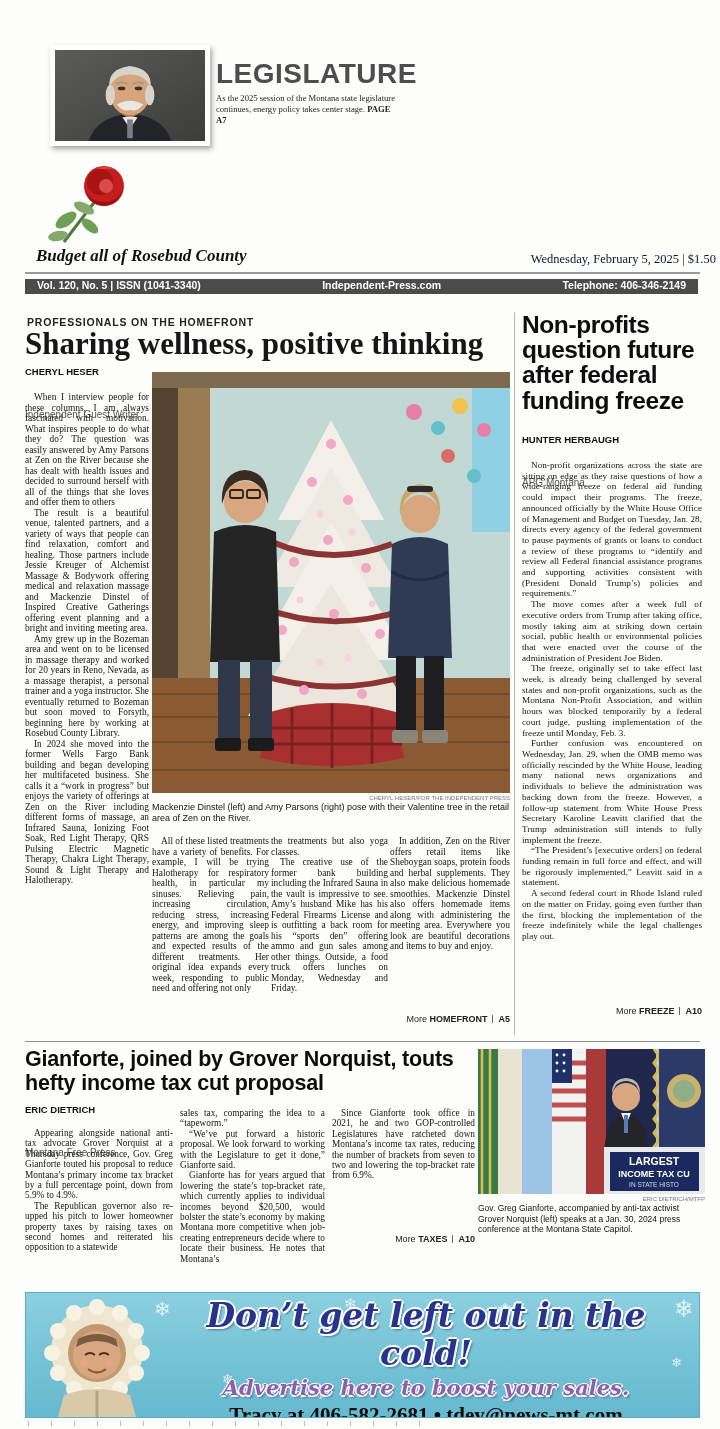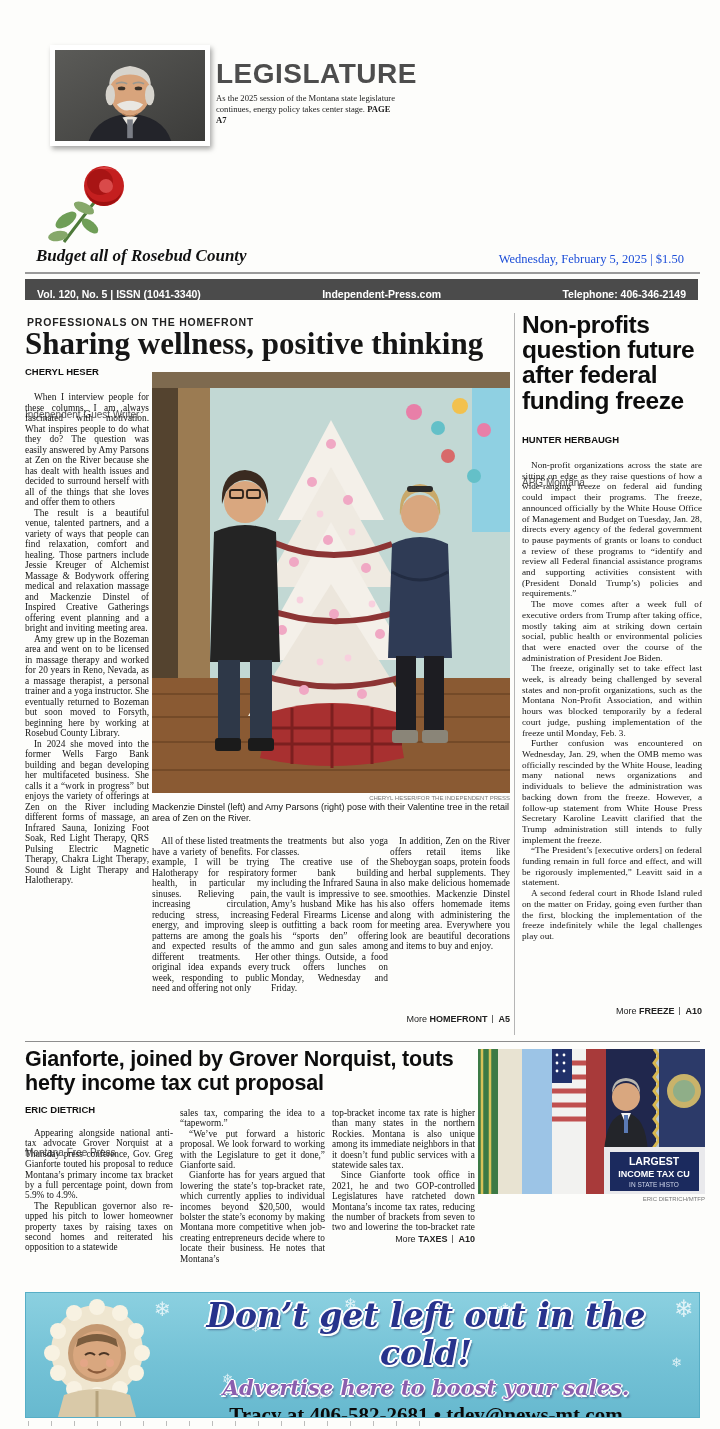--- a/index.html
+++ b/index.html
@@ -35,27 +35,27 @@
     font-size:67px; line-height:80px; letter-spacing:-1px;
     background:linear-gradient(180deg,#8cb8da 0%, #1d4d76 30%, #2e6globalise 0%, #2e6a9b 62%, #b7d7ec 100%);
     background:linear-gradient(180deg,#8cb8da 0%, #1d4d76 30%, #2e6a9b 62%, #b7d7ec 100%);
     -webkit-background-clip:text; background-clip:text; color:transparent;
     -webkit-text-stroke:1px #10344f;
   }
   .mast-tagline {
     position:absolute; left:36px; top:246px;
     font-style:italic; font-weight:bold; font-size:17px; color:#111;
   }
-  .mast-date { position:absolute; right:36px; top:252px; font-size:12.5px; color:#1d4ed8; }
+  .mast-date { position:absolute; right:4px; top:252px; font-size:12.5px; color:#0f172a; }
   .rule-mast { position:absolute; left:25px; right:20px; top:272px; border-top:2px solid #9a9a9a; }
 
   
   .infobar {
-    position:absolute; left:25px; right:22px; top:279px; height:21px;
-    background:#4b4b4b; color:#fff; display:flex; align-items:flex-end;
+    position:absolute; left:25px; right:22px; top:279px; height:15px;
+    background:#4b4b4b; color:#fff; display:flex; align-items:flex-start;
     justify-content:space-between; padding:0 12px;
     font-family:"Liberation Sans", sans-serif; font-weight:bold; font-size:10.5px;
   }
 
   
   .kicker {
     position:absolute; left:27px; top:316px;
     font-family:"Liberation Sans", sans-serif; font-weight:bold;
     font-size:10.5px; letter-spacing:.8px; color:#222;
   }
@@ -318,21 +318,20 @@
   <div class="bodycol t-body" style="left:25px; top:1128px; width:148px; height:162px;">
     <p>Appearing alongside national anti-tax advocate Grover Norquist at a Thursday press conference, Gov. Greg Gianforte touted his proposal to reduce Montana’s primary income tax bracket by a full percentage point, down from 5.9% to 4.9%.</p>
     <p>The Republican governor also re-upped his pitch to lower homeowner property taxes by raising taxes on second homes and reiterated his opposition to a statewide</p>
   </div>
   <div class="bodycol t-body" style="left:180px; top:1108px; width:145px; height:182px;">
     <p class="cont">sales tax, comparing the idea to a “tapeworm.”</p>
     <p>“We’ve put forward a historic proposal. We look forward to working with the Legislature to get it done,” Gianforte said.</p>
     <p>Gianforte has for years argued that lowering the state’s top-bracket rate, which currently applies to individual incomes beyond $20,500, would bolster the state’s economy by making Montana more competitive when job-creating entrepreneurs decide where to locate their business. He notes that Montana’s</p>
   </div>
   <div class="bodycol t-body" style="left:332px; top:1108px; width:143px; height:122px;">
-    <p class="cont">top-bracket income tax rate is higher than many states in the northern Rockies. Montana is also unique among its immediate neighbors in that it doesn’t fund public services with a statewide sales tax.</p>
     <p>Since Gianforte took office in 2021, he and two GOP-controlled Legislatures have ratcheted down Montana’s income tax rates, reducing the number of brackets from seven to two and lowering the top-bracket rate from 6.9%.</p>
   </div>
   <div class="more-ref" style="left:332px; top:1234px; width:143px;">
     <span>More </span><b>TAXES</b><span class="sep"></span><b>A10</b>
   </div>
 
   <div class="photo-frame" style="left:478px; top:1049px; width:227px; height:145px;">
     <svg viewBox="0 0 227 145" preserveAspectRatio="none">
       <rect width="227" height="145" fill="#b9c7cf"></rect>
       <rect x="0" width="20" height="145" fill="#3c7a45"></rect>
@@ -364,20 +363,21 @@
       <rect x="146" y="66" width="4" height="18" fill="#5a7ab5"></rect>
 
       <rect x="126" y="98" width="101" height="47" fill="#e9e9ec"></rect>
       <rect x="132" y="103" width="89" height="39" fill="#1b2a5e"></rect>
       <text x="176" y="116" text-anchor="middle" fill="#fff" font-family="Liberation Sans, sans-serif" font-size="10.5" font-weight="bold">LARGEST</text>
       <text x="176" y="128" text-anchor="middle" fill="#fff" font-family="Liberation Sans, sans-serif" font-size="9" font-weight="bold">INCOME TAX CU</text>
       <text x="176" y="138" text-anchor="middle" fill="#cfd6ea" font-family="Liberation Sans, sans-serif" font-size="6.5">IN STATE HISTO</text>
     </svg>
   </div>
   <div class="credit" style="position:absolute; left:478px; top:1196px; width:227px;">ERIC DIETRICH/MTFP</div>
+  <div class="caption" style="position:absolute; left:478px; top:1203px; width:227px; font-size:8.5px;">Gov. Greg Gianforte, accompanied by anti-tax activist Grover Norquist (left) speaks at a Jan. 30, 2024 press conference at the Montana State Capitol.</div>
 
   <div class="ad">
     <span class="flake" style="left:128px; top:4px;  font-size:20px;">❄</span>
     <span class="flake" style="left:225px; top:28px; font-size:12px;">❄</span>
     <span class="flake" style="left:318px; top:2px;  font-size:15px;">❄</span>
     <span class="flake" style="left:470px; top:6px;  font-size:22px;">❄</span>
     <span class="flake" style="left:598px; top:12px; font-size:16px;">❄</span>
     <span class="flake" style="left:648px; top:2px;  font-size:24px;">❄</span>
     <span class="flake" style="left:645px; top:62px; font-size:13px;">❄</span>
     <span class="flake" style="left:196px; top:78px; font-size:14px;">❄</span>

